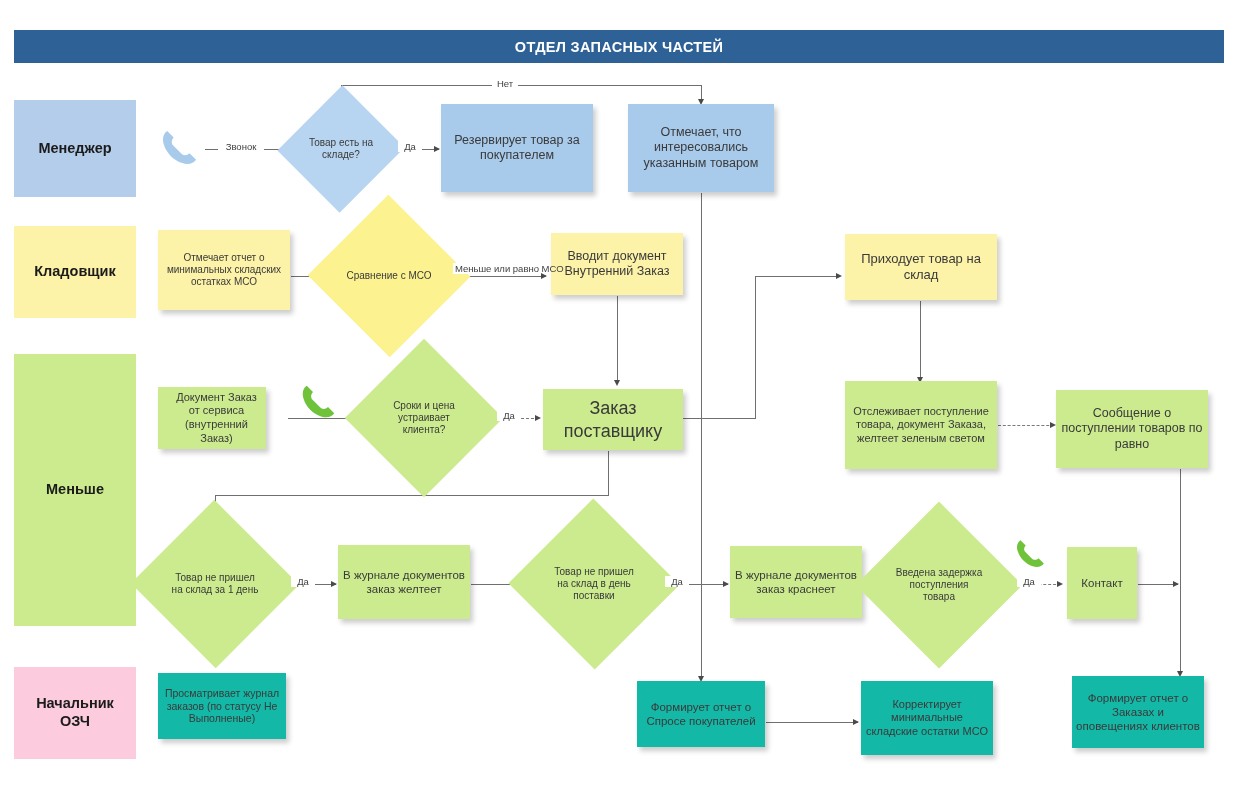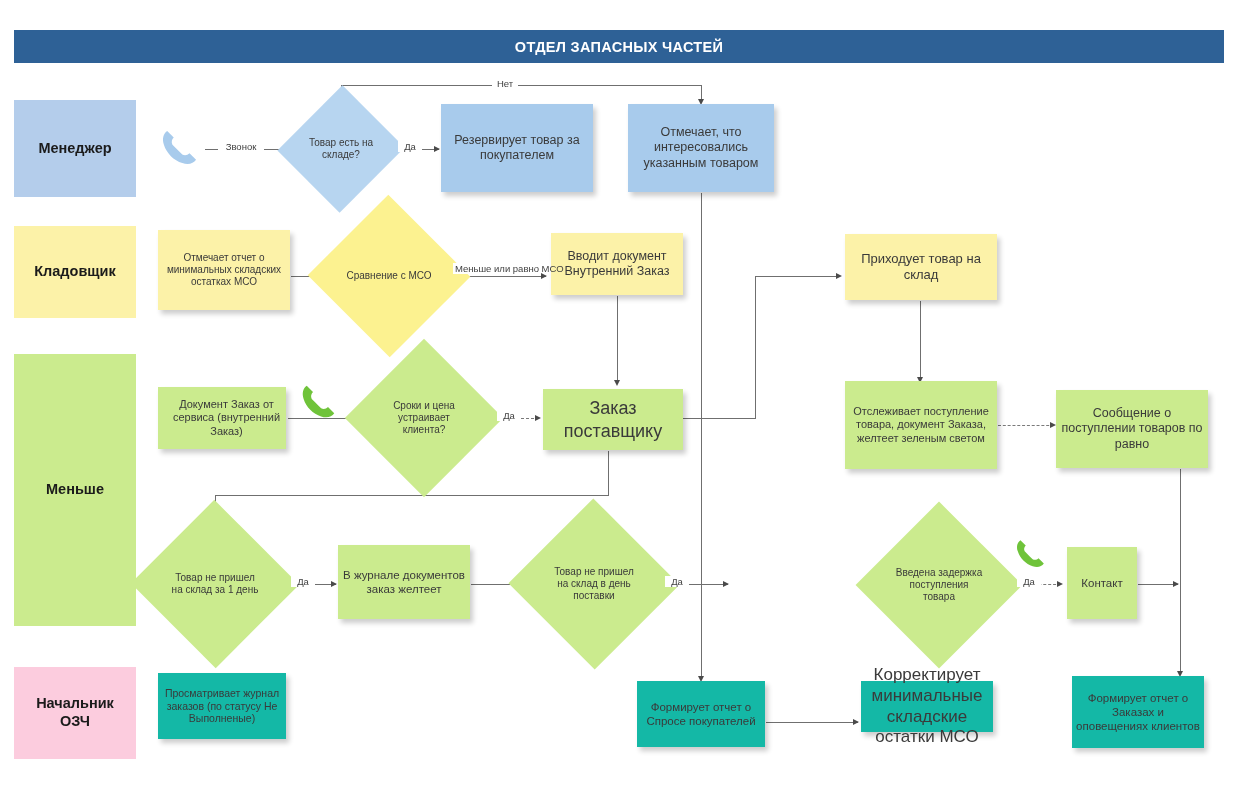--- a/index.html
+++ b/index.html
@@ -218,21 +218,21 @@
   </div>
 
   <div class="ln h" style="left:683px; top:418px; width:73px;"></div>
   <div class="ln v" style="left:755px; top:276px; height:143px;"></div>
   <div class="ln h" style="left:755px; top:276px; width:83px;"></div>
   <div class="arrow right" style="left:836px; top:272.5px;"></div>
 
   <div class="ln v" style="left:920px; top:301px; height:79px;"></div>
   <div class="arrow down" style="left:916.5px; top:377px;"></div>
 
-  <div class="node rect green" style="left:158px; top:387px; width:128px; height:62px; font-size:11px;padding-left:13px;">
+  <div class="node rect green" style="left:158px; top:387px; width:108px; height:62px; font-size:11px;padding-left:13px;">
     <span>Документ Заказ от сервиса (внутренний Заказ)</span>
   </div>
 
   <div class="phone" style="left:298px; top:378px; width:40px; height:48px;">
     <svg viewBox="0 0 64 64" width="40" height="48" aria-hidden="true">
       <path d="M14 6 C8 10 6 18 9 27 C13 40 24 51 37 55 C46 58 54 56 58 50 L48 40 C45 43 41 44 37 42 L32 37 L27 32 L22 27 C20 23 21 19 24 16 Z" fill="#6FC33A"></path>
     </svg>
   </div>
 
   <div class="ln h" style="left:288px; top:418px; width:78px;"></div>
@@ -288,20 +288,23 @@
 
   <div class="node diamond green" style="left:533px; top:524px; width:122px; height:120px; font-size:10px;">
     <span class="dshape"></span>
     <span class="dtext">Товар не пришел на склад в день поставки</span>
   </div>
 
   <div class="ln h" style="left:656px; top:584px; width:72px;"></div>
   <div class="arrow right" style="left:723px; top:580.5px;"></div>
   <div class="edge-label" style="left:665px; top:576px; width:24px;">Да</div>
 
+  <div class="node rect green" style="left:730px; top:546px; width:132px; height:72px; font-size:11.5px;">
+    <span>В журнале документов заказ краснеет</span>
+  </div>
 
   <div class="ln h" style="left:863px; top:584px; width:57px;"></div>
   <div class="arrow right" style="left:915px; top:580.5px;"></div>
 
   <div class="node diamond green" style="left:880px; top:526px; width:118px; height:118px; font-size:10px;">
     <span class="dshape"></span>
     <span class="dtext">Введена задержка поступления товара</span>
   </div>
 
   <div class="ln dash-h" style="left:999px; top:584px; width:62px;"></div>
@@ -325,21 +328,21 @@
     <span>Просматривает журнал заказов (по статусу Не Выполненые)</span>
   </div>
 
   <div class="node rect pink" style="left:637px; top:681px; width:128px; height:66px; font-size:11.5px;">
     <span>Формирует отчет о Спросе покупателей</span>
   </div>
 
   <div class="ln h" style="left:766px; top:722px; width:92px;"></div>
   <div class="arrow right" style="left:853px; top:718.5px;"></div>
 
-  <div class="node rect pink" style="left:861px; top:681px; width:132px; height:51px; font-size:17px;">
+  <div class="node rect pink" style="left:861px; top:681px; width:132px; height:74px; font-size:11px;">
     <span>Корректирует минимальные складские остатки МСО</span>
   </div>
 
   <div class="node rect pink" style="left:1072px; top:676px; width:132px; height:72px; font-size:11.5px;">
     <span>Формирует отчет о Заказах и оповещениях клиентов</span>
   </div>
 
 </div>
 
 </body></html>

